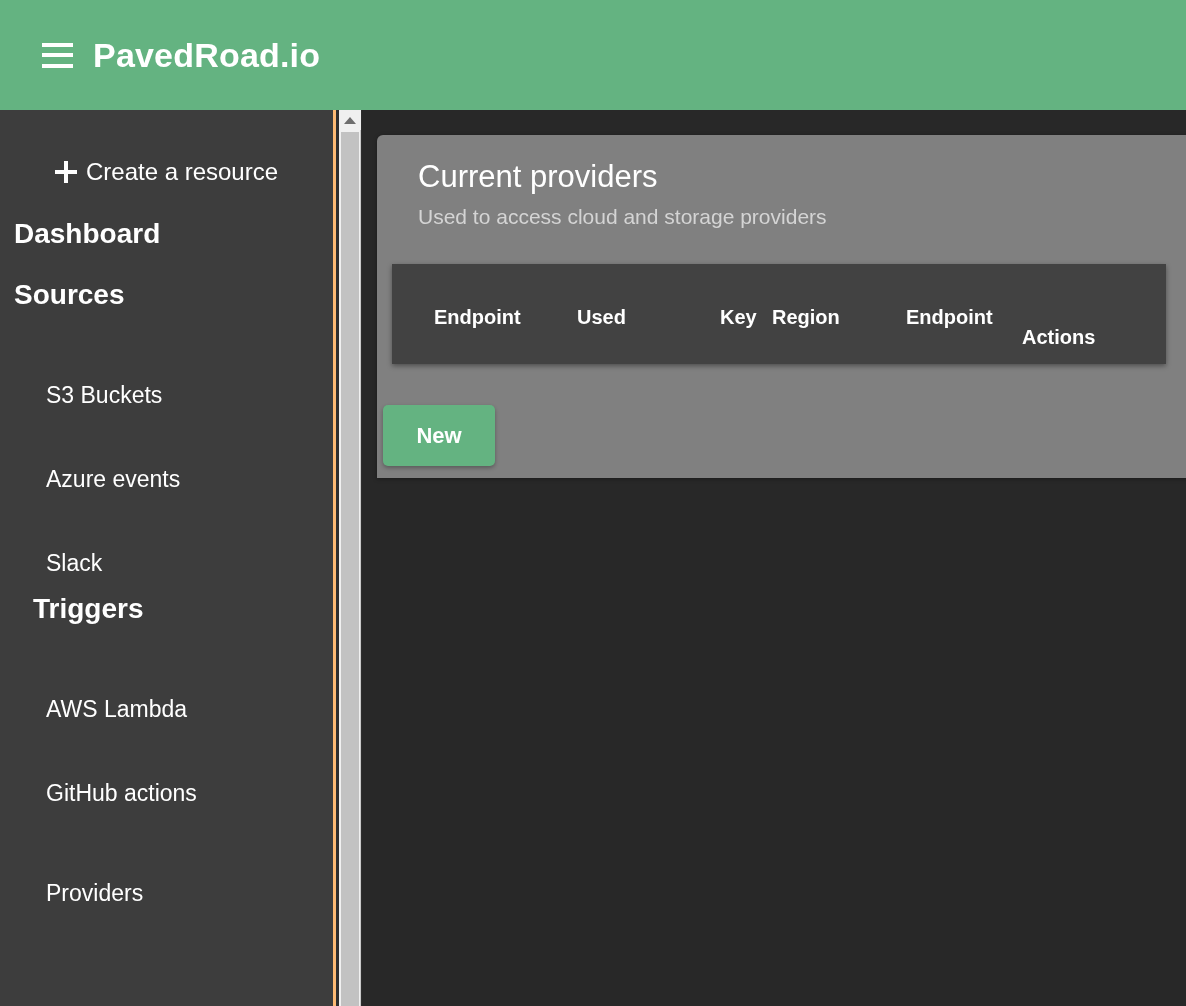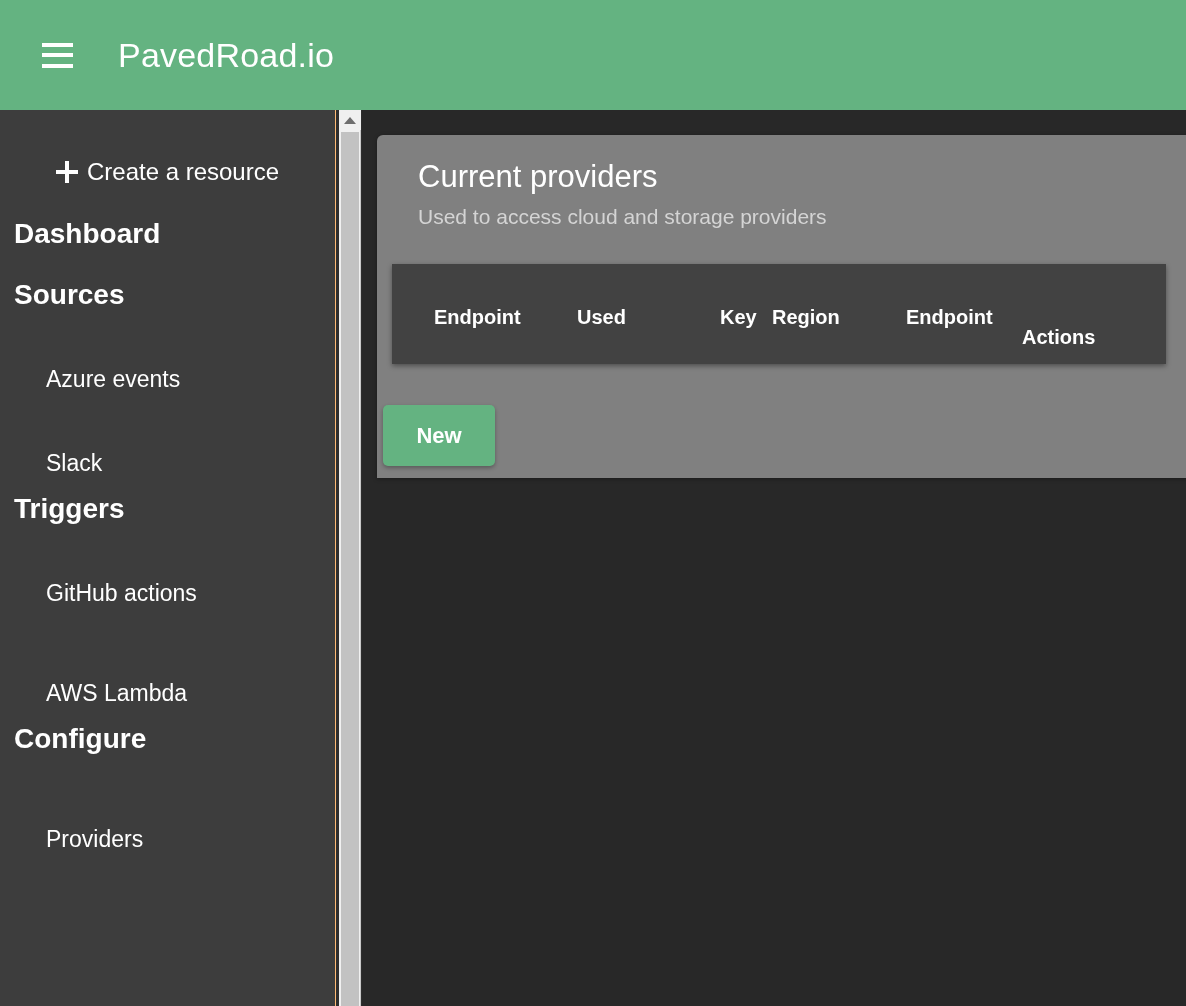--- a/index.html
+++ b/index.html
@@ -41,38 +41,38 @@
     flex: 0 0 auto;
   }
   .hamburger span {
     display: block;
     width: 31px;
     height: 4px;
     background: #ffffff;
     border-radius: 0;
   }
   .app-title {
-    margin-left: 45px;
+    margin-left: 20px;
     color: #ffffff;
     font-size: 34px;
-    font-weight: normal;
+    font-weight: bold;
     letter-spacing: 0.2px;
     line-height: 1;
     white-space: nowrap;
   }
 
   
   .sidebar {
     position: absolute;
     top: 110px;
     left: 0;
     width: 336px;
     height: 896px;
     background: #3d3d3d;
-    border-right: 1px solid #fdba74;
+    border-right: 3px solid #fdba74;
     overflow: hidden;
     z-index: 4;
   }
   .sidebar-inner {
     position: relative;
     width: 100%;
     padding-top: 0px;
   }
 
   .create-resource {
@@ -106,21 +106,21 @@
   .nav-section {
     color: #ffffff;
     font-size: 28px;
     font-weight: bold;
     padding-left: 14px;
     line-height: 1;
     white-space: nowrap;
   }
   .nav-section.s-dashboard { margin-top: 19px; }
   .nav-section.s-sources   { margin-top: 33px; }
-  .nav-section.s-triggers  { margin-top: 18px; }
+  .nav-section.s-triggers  { margin-top: 18px; margin-left: 19px; }
   .nav-section.s-configure { margin-top: 18px; }
 
   .nav-item {
     color: #ffffff;
     font-size: 23px;
     padding-left: 46px;
     line-height: 1;
     height: 28px;
     display: flex;
     align-items: center;
@@ -285,29 +285,29 @@
 
       <div class="create-resource">
         <span class="plus-icon"></span>
         <span>Create a resource</span>
       </div>
 
       <div class="nav-section s-dashboard">Dashboard</div>
 
       <div class="nav-section s-sources">Sources</div>
 
+      <div class="nav-item i-s3">S3 Buckets</div>
       <div class="nav-item i-azure">Azure events</div>
       <div class="nav-item i-slack">Slack</div>
 
       <div class="nav-section s-triggers">Triggers</div>
 
+      <div class="nav-item i-lambda">AWS Lambda</div>
       <div class="nav-item i-github">GitHub actions</div>
-      <div class="nav-item i-lambda">AWS Lambda</div>
-
-      <div class="nav-section s-configure">Configure</div>
+
 
       <div class="nav-item i-providers">Providers</div>
 
     </div>
   </nav>
 
   <div class="scrollbar">
     <div class="sb-up">
       <div class="sb-up-arrow"></div>
     </div>

